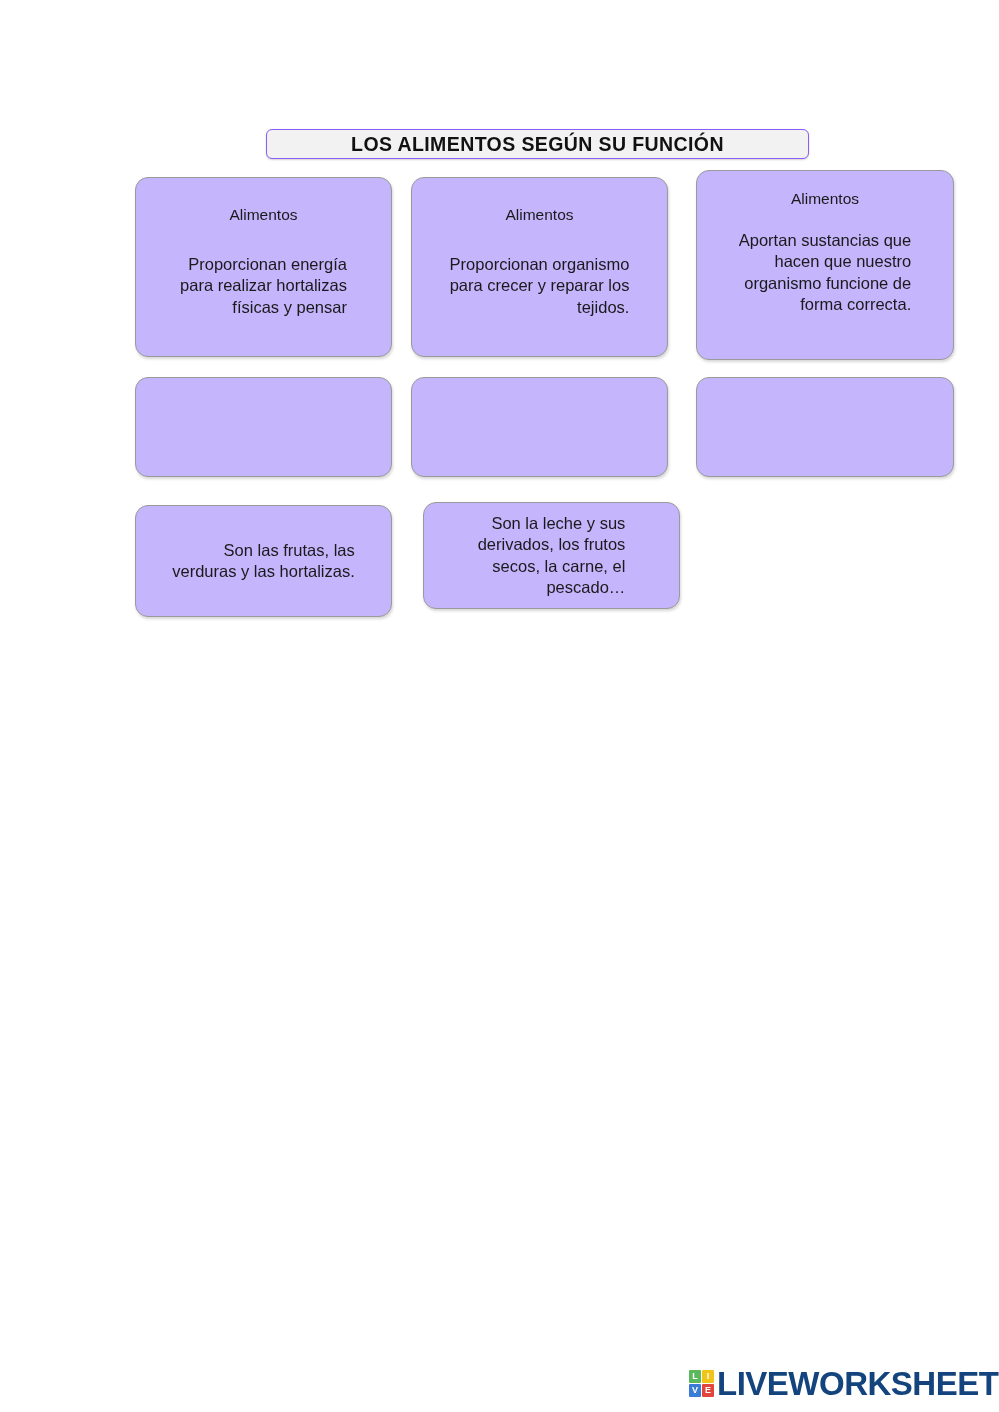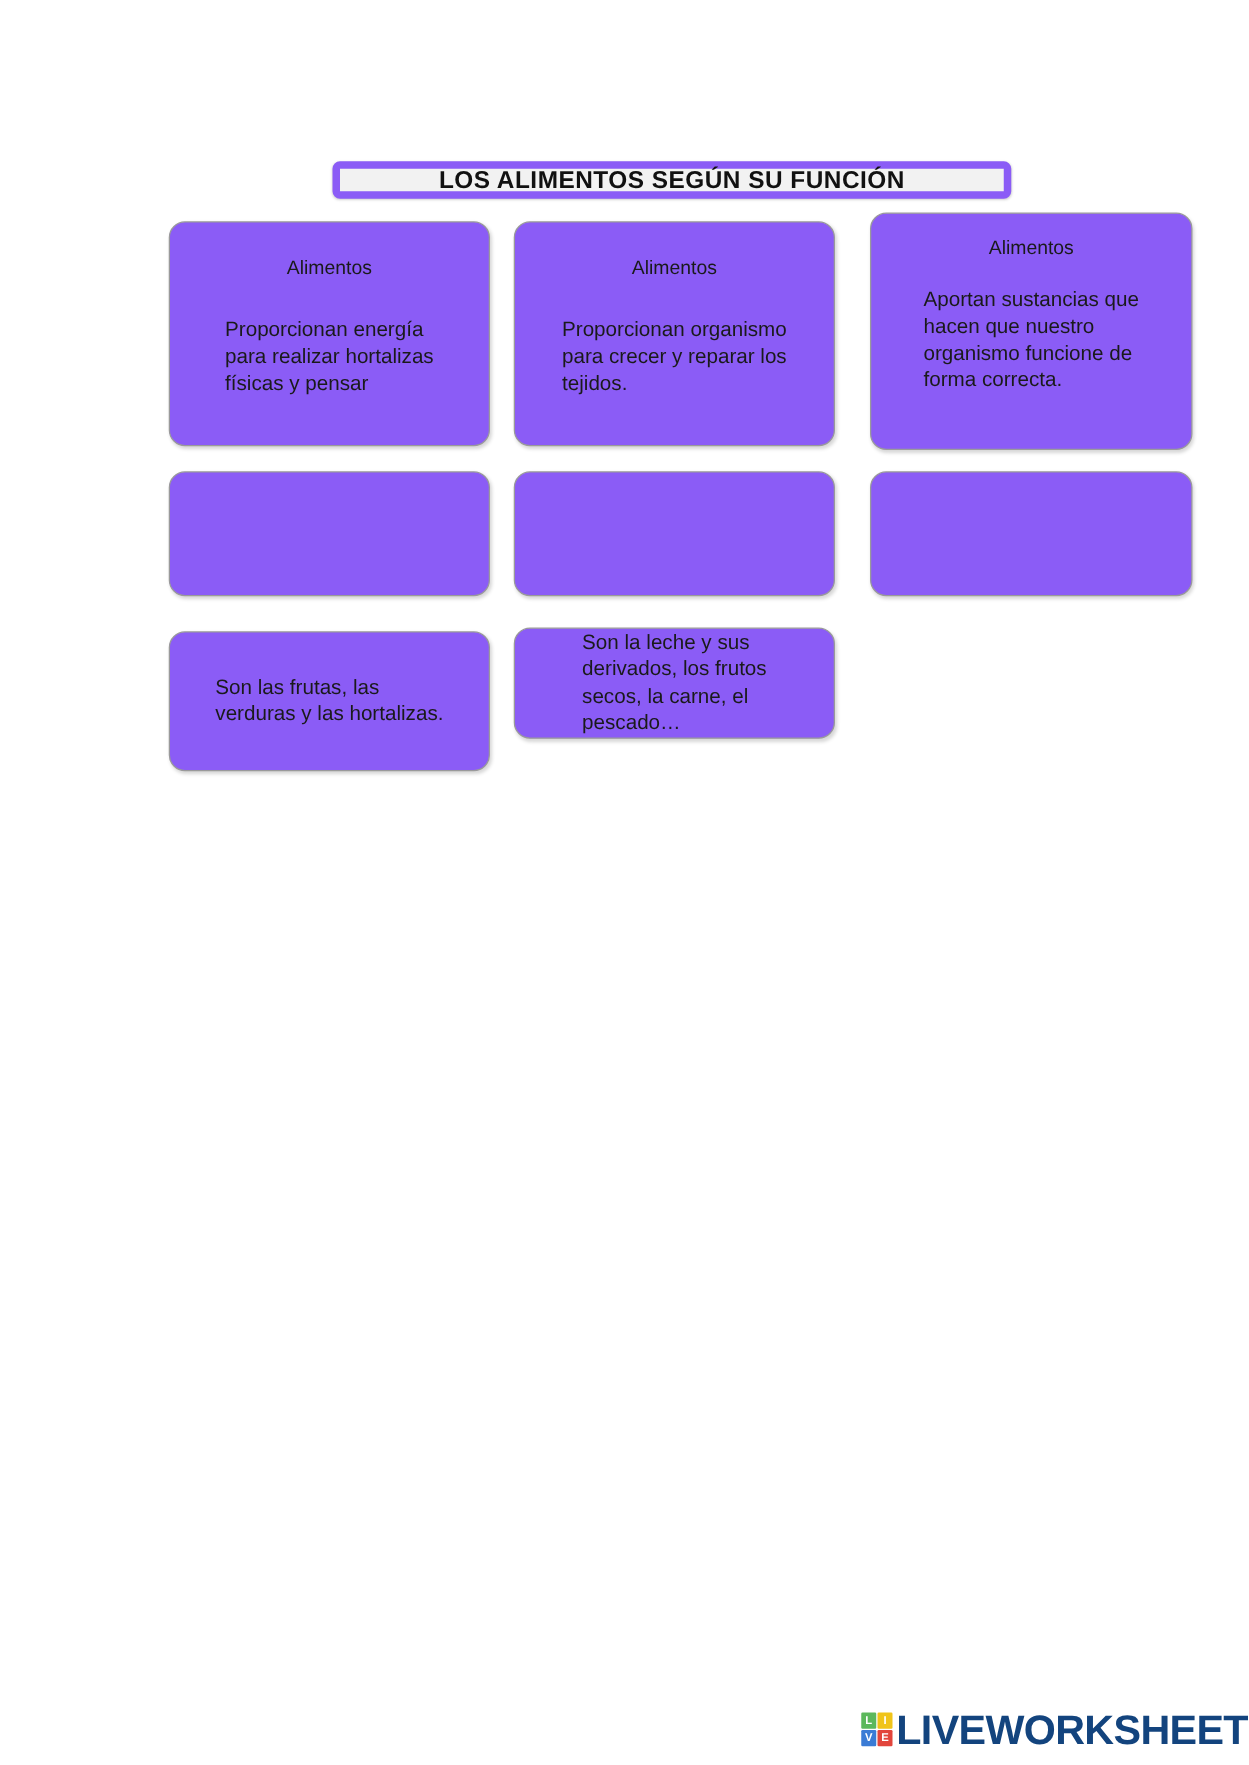--- a/index.html
+++ b/index.html
@@ -24,58 +24,58 @@
 
   
   .title-banner {
     position: absolute;
     left: 266px;
     top: 129px;
     width: 543px;
     height: 30px;
     box-sizing: border-box;
     background: #f2f2f2;
-    border: 6px solid #8b5cf6;
+    border: 1px solid #8b5cf6;
     border-radius: 6px;
     box-shadow: 0 1px 2px rgba(0,0,0,0.18);
     display: flex;
     align-items: center;
     justify-content: center;
   }
   .title-banner .title-text {
     font-size: 19.5px;
     font-weight: bold;
     letter-spacing: 0.4px;
     color: #111111;
     white-space: nowrap;
   }
 
   
   .card {
     position: absolute;
     box-sizing: border-box;
-    background: #8b5cf6;
+    background: #c4b5fd;
     border: 1px solid #9a9a9a;
     border-radius: 13px;
     box-shadow: 1px 2px 3px rgba(0,0,0,0.16);
     display: flex;
     flex-direction: column;
     align-items: center;
     padding: 0 10px;
   }
   .card .card-head {
     font-size: 15.5px;
     line-height: 1.25;
     text-align: center;
     color: #1a1a1a;
   }
   .card .card-body {
     font-size: 16.5px;
     line-height: 1.28;
-    text-align: left;
+    text-align: right;
     color: #1a1a1a;
     white-space: pre-line;
   }
 
   
   .r1 { height: 180px; justify-content: flex-start; }
   .r1 .card-head { margin-top: 27px; }
   .r1 .card-body { margin-top: 30px; }
 
   .r1c3 .card-head { margin-top: 18px; }
@@ -89,21 +89,21 @@
 
   
   .c1 { left: 135px;  width: 257px; }
   .c2 { left: 411px;  width: 257px; }
   .c3 { left: 696px;  width: 258px; }
 
   .row1 { top: 177px; }
   .row1.c3 { top: 170px; height: 190px; }
   .row2 { top: 377px; }
   .row3 { top: 505px; height: 112px; }
-  .row3.c2 { top: 502px; height: 89px; }
+  .row3.c2 { top: 502px; height: 107px; margin-left: 12px; }
 
   
   .lw-logo {
     position: absolute;
     left: 689px;
     top: 1367px;
     display: flex;
     align-items: center;
     gap: 3px;
   }

